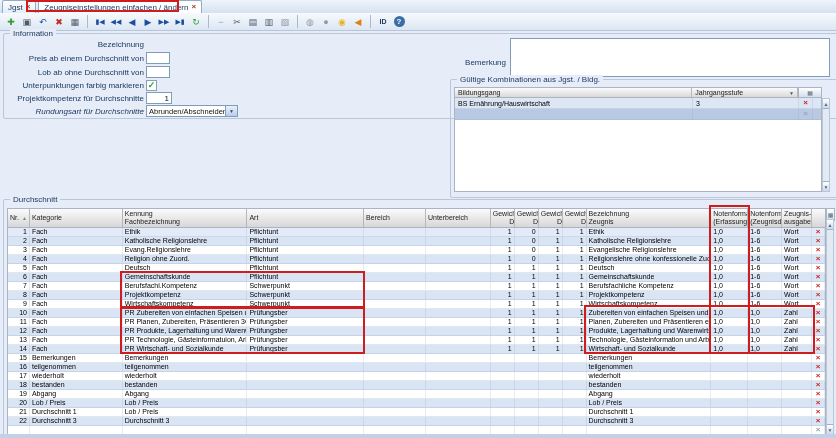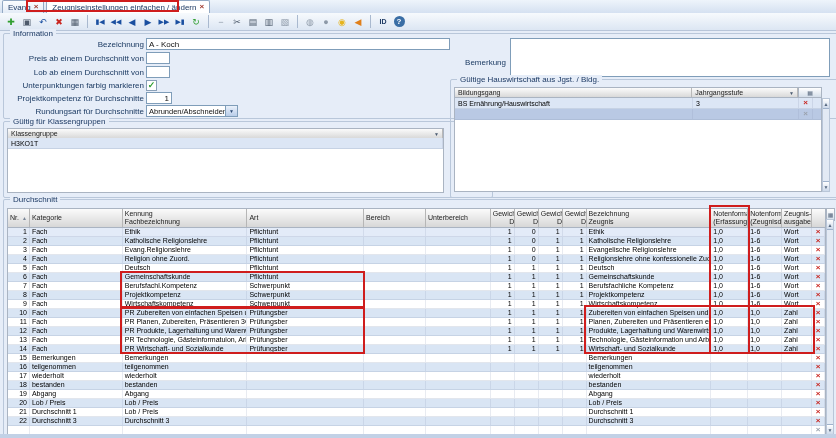--- a/index.html
+++ b/index.html
@@ -77,21 +77,21 @@
 
   #bottomstrip{position:absolute;left:0;top:434px;width:836px;height:4px;background:#c2d1e6;}
 </style>
 </head>
 <body>
 
 <div id="screen">
 
   <div id="tabbar">
     <div class="tab">
-      <span>Evang</span>
+      <span>Jgst</span>
       <span class="tclose">×</span>
     </div>
     <div class="tab active">
       <span>Zeugniseinstellungen einfachen / ändern</span>
       <span class="tclose">×</span>
     </div>
   </div>
 
   <div id="toolbar">
     <span class="tbtn ic-green">✚</span>
@@ -121,57 +121,42 @@
     <span class="tsep"></span>
     <span class="tbtn ic-navy">ID</span>
     <span class="tbtn">
         <span class="help-circle">?</span>
       </span>
   </div>
 
   <div class="groupbox" style="left:3px;top:33px;width:829px;height:84px;">
     <span class="gtitle">Information</span>
     <div class="flabel" style="top:6px;">Bezeichnung</div>
-    <input class="finput" style="left: 142px; top: 4px; width: 304px;" readonly="" value="A - Koch">
     <div class="flabel" style="top:20px;">Preis ab einem Durchschnitt von</div>
     <input class="finput" style="left: 142px; top: 18px; width: 24px;" readonly="" value="">
-    <div class="flabel" style="top:34px;">Lob ab einem Durchschnitt von</div>
+    <div class="flabel" style="top:34px;">Lob ab ohne Durchschnitt von</div>
     <input class="finput" style="left: 142px; top: 32px; width: 24px;" readonly="" value="">
     <div class="flabel" style="top:47px;">Unterpunktungen farbig markieren</div>
     <div class="checkbox" style="left:142px;top:46px;">
         <span class="chk">✓</span>
       </div>
     <div class="flabel" style="top:60px;">Projektkompetenz für Durchschnitte</div>
     <input class="finput" style="left: 142px; top: 58px; width: 26px; text-align: right;" readonly="" value="1">
-    <div class="flabel" style="top:73px;">Rundungsart für Durchschnitte</div>
+    <div class="flabel" style="top:73px;font-style:italic;">Rundungsart für Durchschnitte</div>
     <div class="selectbox" style="left:142px;top:71px;width:92px;">
       <span class="sel-text">Abrunden/Abschneiden</span>
       <span class="dd-btn">▼</span>
     </div>
     <div class="flabel" style="left:420px;width:82px;top:24px;">Bemerkung</div>
     <textarea class="fmemo" style="left: 506px; top: 4px; width: 320px; height: 39px;"></textarea>
   </div>
 
-  <div class="groupbox" style="left:3px;top:121px;width:443px;height:75px;">
-    <span class="gtitle">Gültig für Klassengruppen</span>
-    <div class="mini-header" style="left:3px;top:6px;width:437px;">
-      <div class="mh-cell" style="flex:1;">
-        <span>Klassengruppe</span>
-        <span class="mh-dd">▼</span>
-      </div>
-    </div>
-    <div class="mini-body" style="left:3px;top:16px;width:437px;height:55px;">
-      <div class="mini-row tint">
-        <div class="mr-cell" style="flex:1;">H3KO1T</div>
-      </div>
-    </div>
-  </div>
 
   <div class="groupbox" style="left:450px;top:79px;width:383px;height:117px;">
-    <span class="gtitle">Gültige Hauswirtschaft aus Jgst. / Bldg.</span>
+    <span class="gtitle">Gültige Kombinationen aus Jgst. / Bldg.</span>
     <div class="mini-header" style="left:3px;top:7px;width:368px;">
       <div class="mh-cell" style="width:238px;">
         <span>Bildungsgang</span>
       </div>
       <div class="mh-cell" style="width:106px;">
         <span>Jahrgangsstufe</span>
         <span class="mh-dd">▼</span>
       </div>
       <div class="grid-btn" style="width:22px;">▦</div>
     </div>

